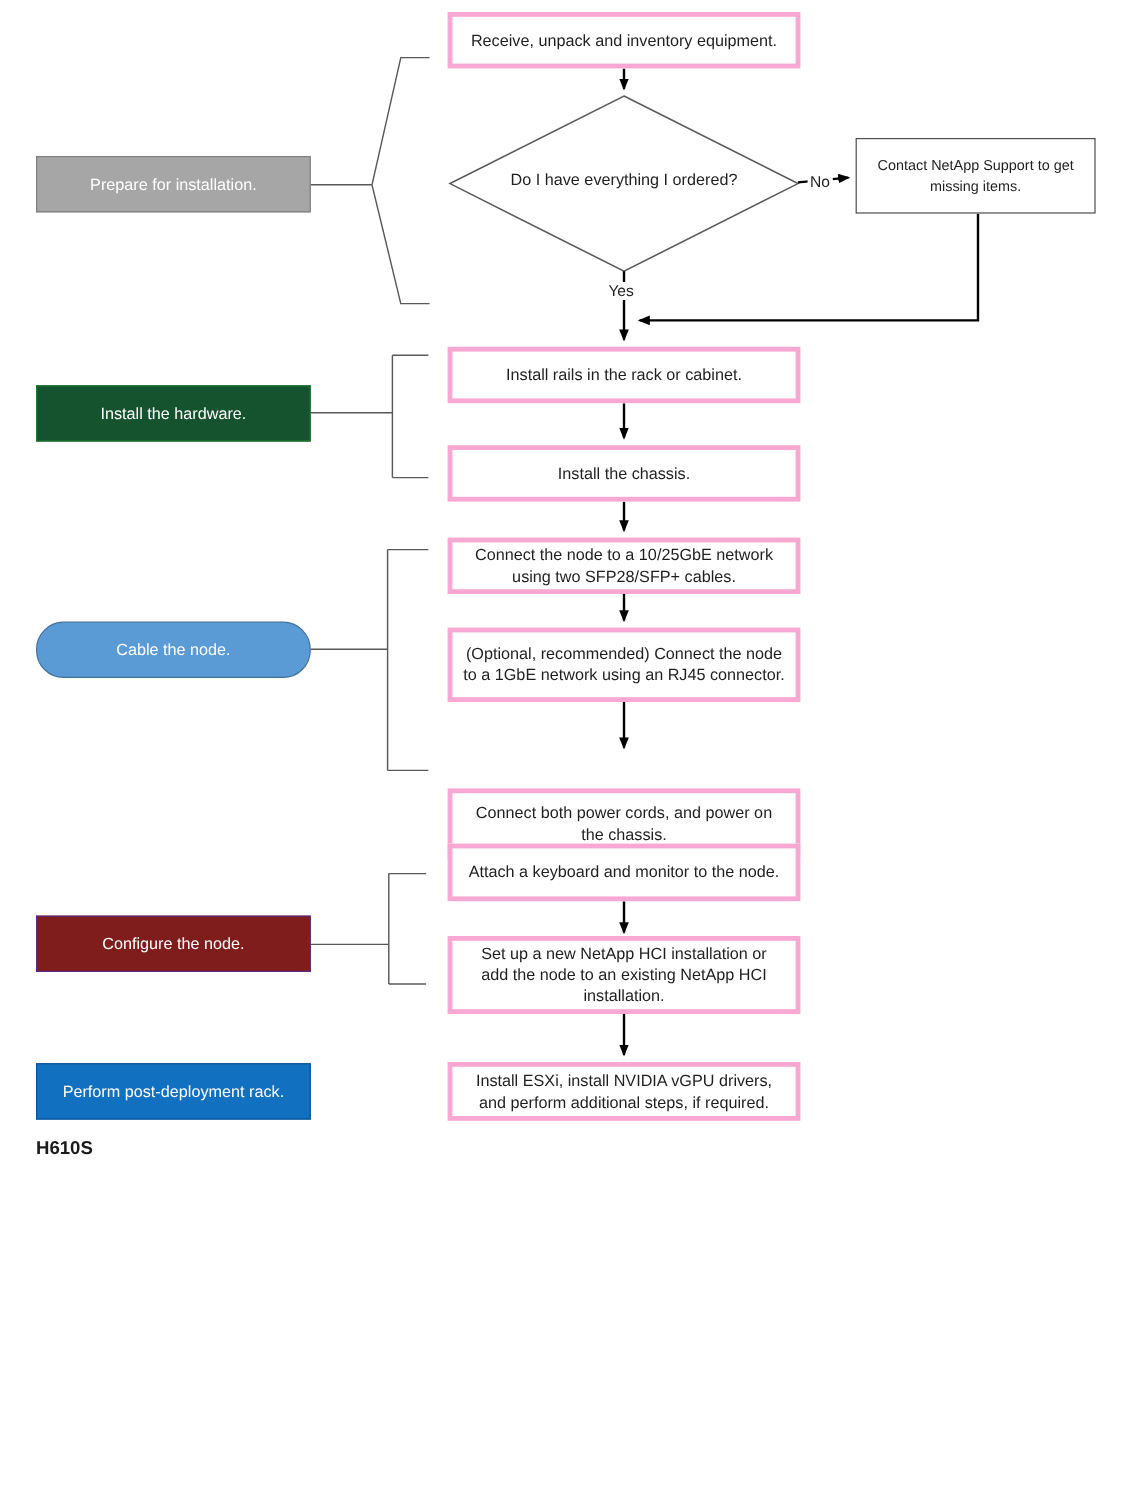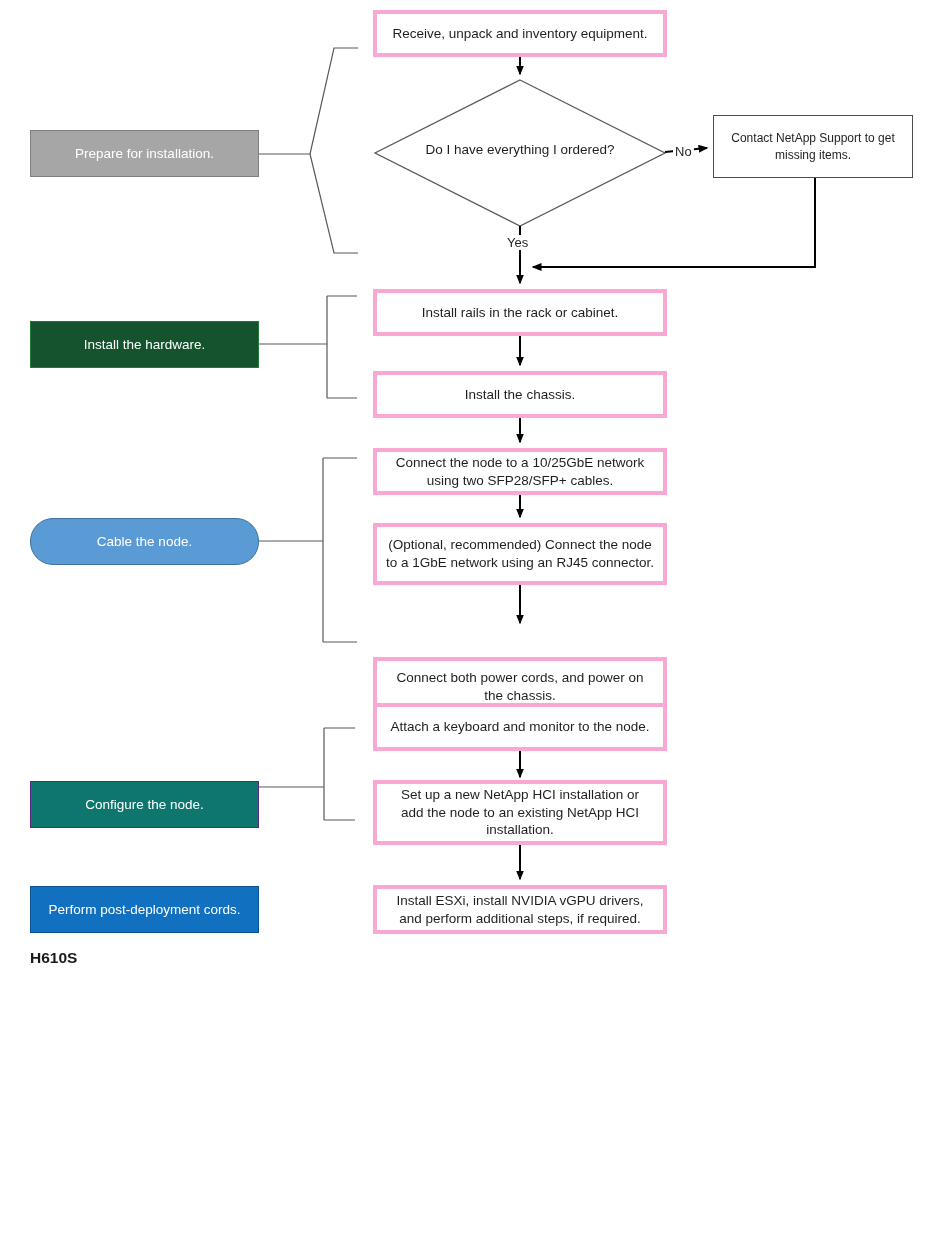--- a/index.html
+++ b/index.html
@@ -73,22 +73,22 @@
       <line x1="520" y1="495" x2="520" y2="517" marker-end="url(#arrow)"></line>
       <line x1="520" y1="585" x2="520" y2="623" marker-end="url(#arrow)"></line>
       <line x1="520" y1="751" x2="520" y2="777" marker-end="url(#arrow)"></line>
       <line x1="520" y1="842" x2="520" y2="879" marker-end="url(#arrow)"></line>
     </g>
   </svg>
 
   <div class="stage-box stage-prepare" style="background-color: rgb(166, 166, 166); border-color: rgb(127, 127, 127);">Prepare for installation.</div>
   <div class="stage-box stage-hardware" style="background-color: #14532d; border-color: rgb(35, 122, 51);">Install the hardware.</div>
   <div class="stage-box stage-cable" style="background-color: rgb(91, 155, 213); border-color: rgb(65, 113, 156); border-radius: 23px;">Cable the node.</div>
-  <div class="stage-box stage-configure" style="background-color: #0f766e; border-color: rgb(92, 39, 130); margin-top: 18px;">Configure the node.</div>
-  <div class="stage-box stage-postdeploy" style="background-color: rgb(17, 112, 192); border-color: rgb(11, 83, 148);">Perform post-deployment cords.</div>
+  <div class="stage-box stage-configure" style="background-color: #7f1d1d; border-color: rgb(92, 39, 130);">Configure the node.</div>
+  <div class="stage-box stage-postdeploy" style="background-color: rgb(17, 112, 192); border-color: rgb(11, 83, 148);">Perform post-deployment rack.</div>
 
   <div class="flow-box receive">Receive, unpack and inventory equipment.</div>
   <div class="diamond-label">Do I have everything I ordered?</div>
   <div class="contact-box">Contact NetApp Support to get missing items.</div>
   <span class="branch-label no-label">No</span>
   <span class="branch-label yes-label">Yes</span>
   <div class="flow-box rails">Install rails in the rack or cabinet.</div>
   <div class="flow-box chassis">Install the chassis.</div>
   <div class="flow-box network">Connect the node to a 10/25GbE network using two SFP28/SFP+ cables.</div>
   <div class="flow-box gbe left-align">(Optional, recommended)  Connect the node to a 1GbE network using an RJ45 connector.</div>

